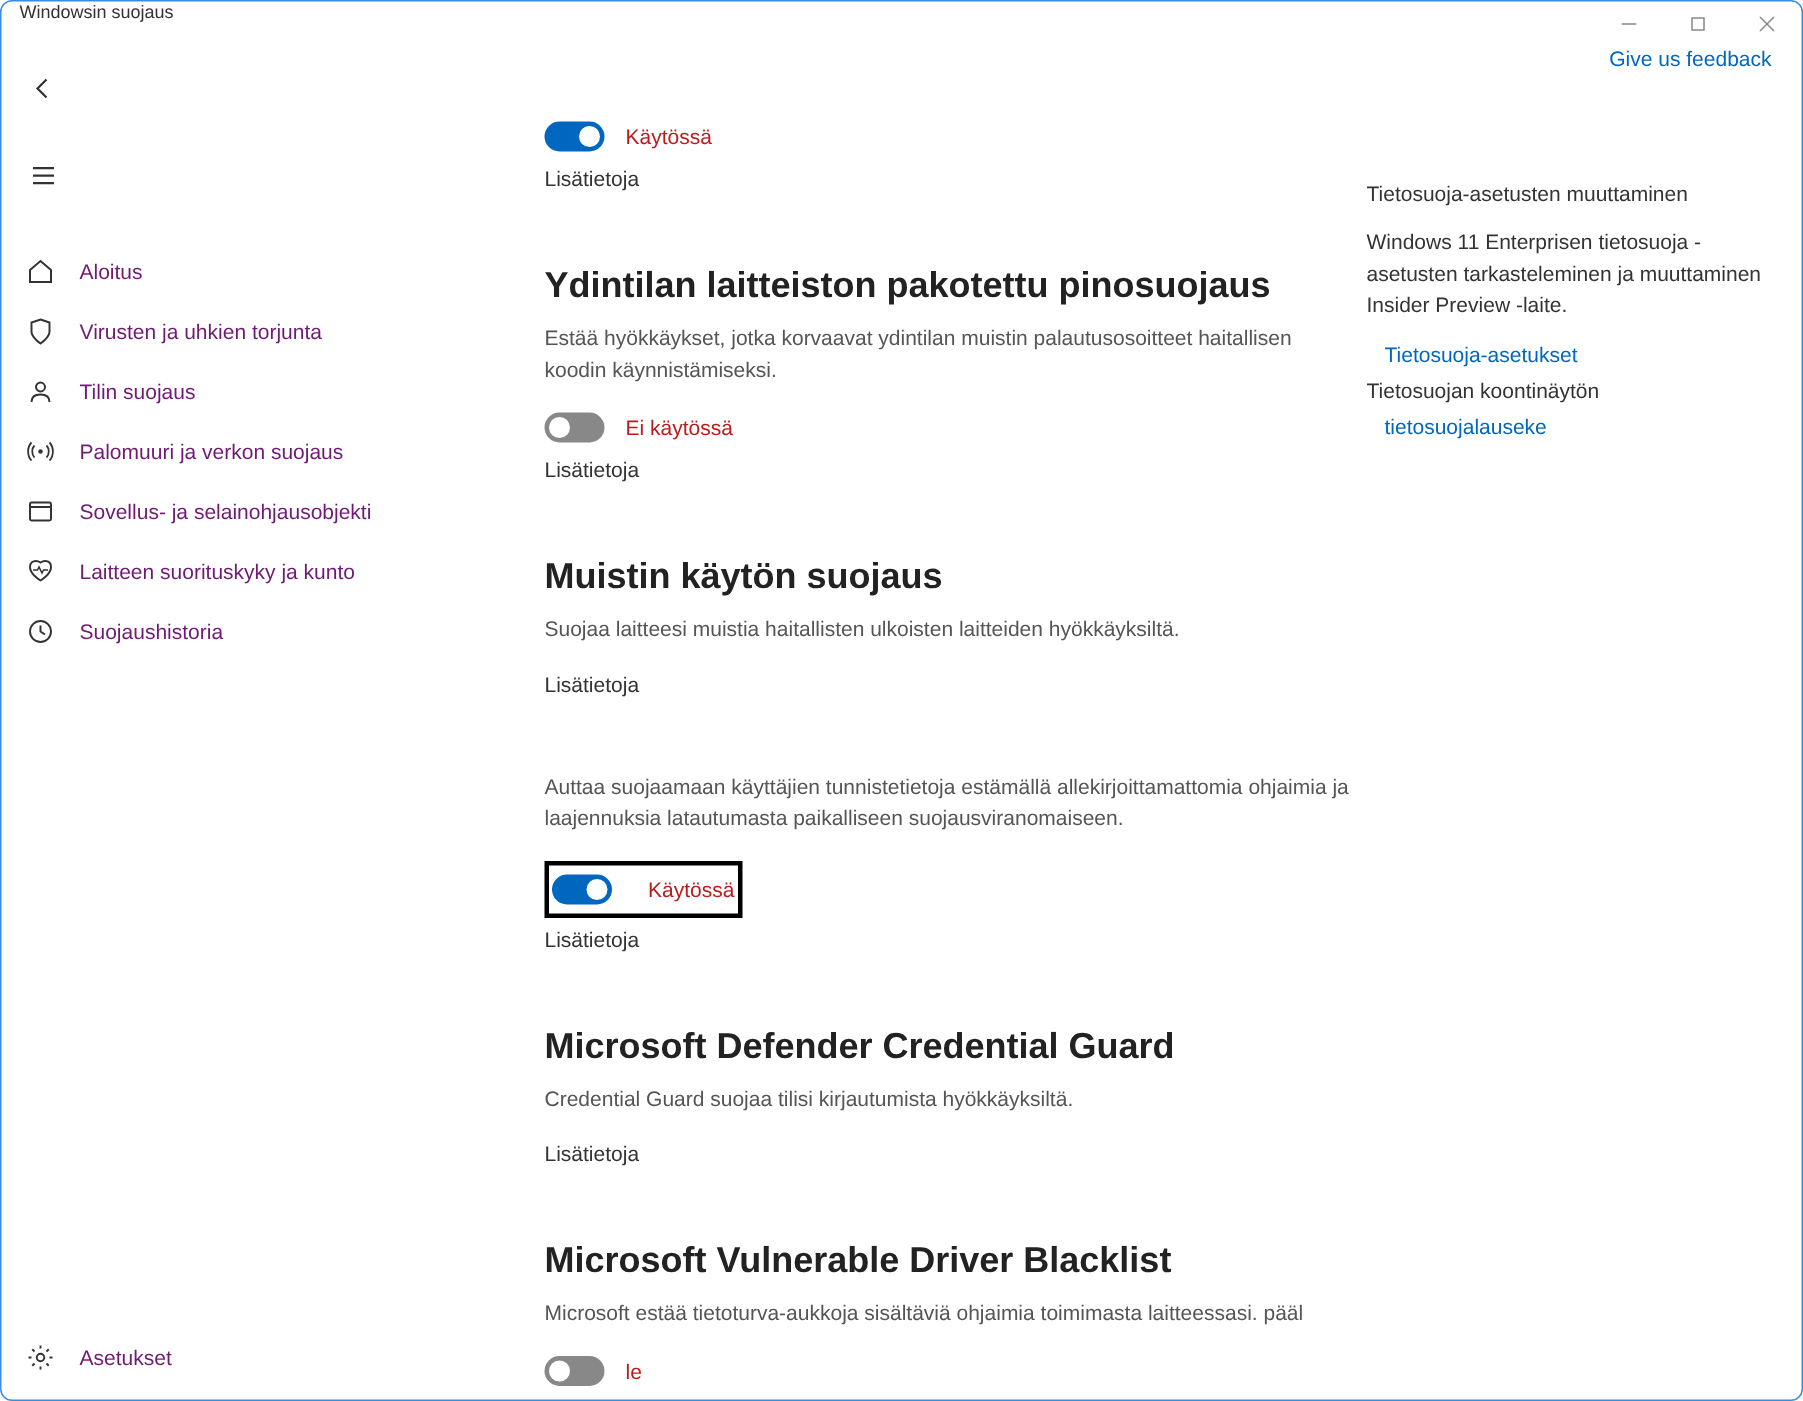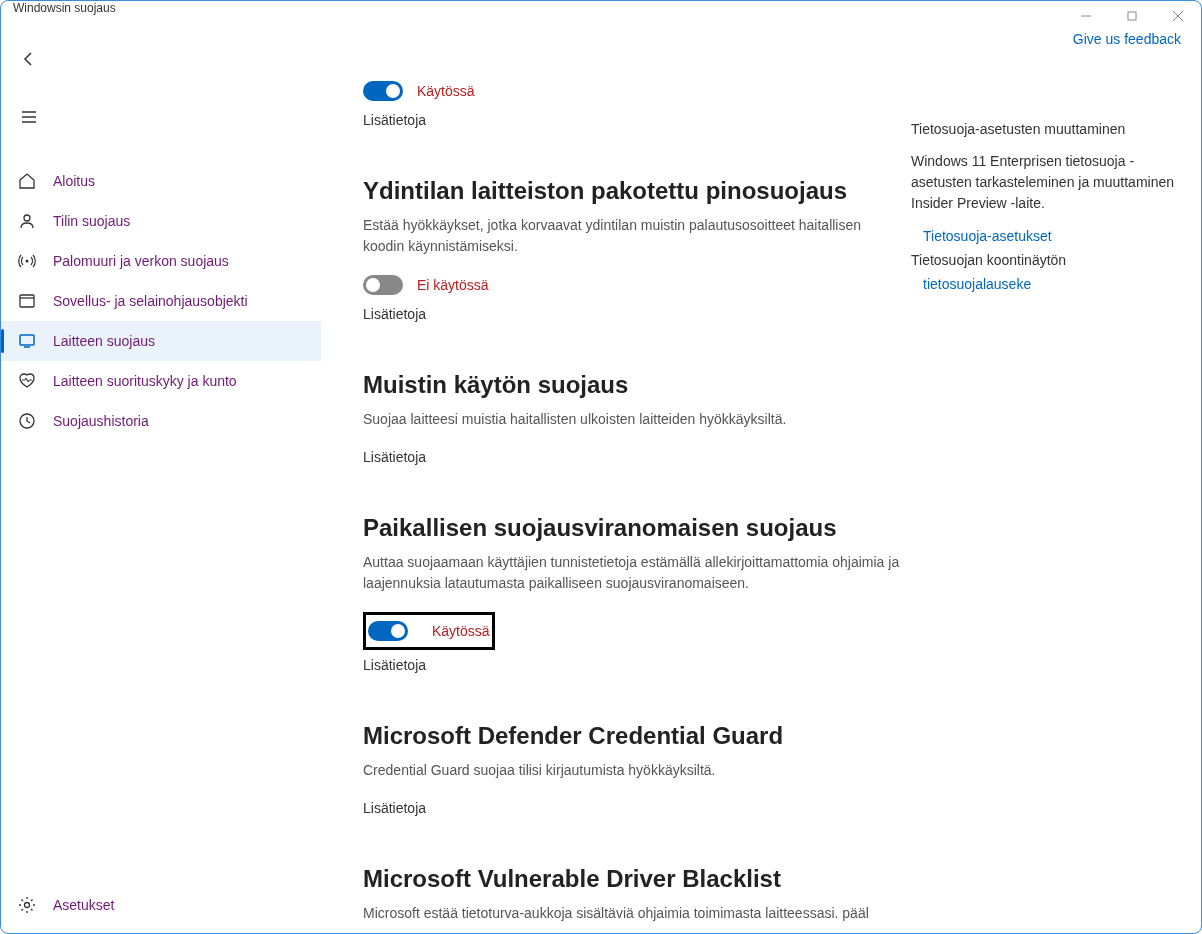--- a/index.html
+++ b/index.html
@@ -81,20 +81,28 @@
         <span class="nav-icon">
             <svg width="18" height="18" viewBox="0 0 18 18">
               <path d="M2 8 L9 2 L16 8 V16 H2 Z" fill="none" stroke="currentColor" stroke-width="1.3"></path>
             </svg>
           </span>
         <span>Aloitus</span>
       </div>
       <div class="nav-item">
         <span class="nav-icon">
             <svg width="18" height="18" viewBox="0 0 18 18">
+              <path d="M9 1 L15 3 V9 C15 13 9 17 9 17 C9 17 3 13 3 9 V3 Z" fill="none" stroke="currentColor" stroke-width="1.3"></path>
+            </svg>
+          </span>
+        <span>Virusten ja uhkien torjunta</span>
+      </div>
+      <div class="nav-item">
+        <span class="nav-icon">
+            <svg width="18" height="18" viewBox="0 0 18 18">
               <circle cx="9" cy="6" r="3" fill="none" stroke="currentColor" stroke-width="1.3"></circle>
               <path d="M3 16 C3 12 6 11 9 11 C12 11 15 12 15 16" fill="none" stroke="currentColor" stroke-width="1.3"></path>
             </svg>
           </span>
         <span>Tilin suojaus</span>
       </div>
       <div class="nav-item">
         <span class="nav-icon">
             <svg width="18" height="18" viewBox="0 0 18 18">
               <circle cx="9" cy="9" r="1.5" fill="currentColor"></circle>
@@ -104,29 +112,20 @@
         <span>Palomuuri ja verkon suojaus</span>
       </div>
       <div class="nav-item">
         <span class="nav-icon">
             <svg width="18" height="18" viewBox="0 0 18 18">
               <rect x="2" y="3" width="14" height="12" rx="1" fill="none" stroke="currentColor" stroke-width="1.3"></rect>
               <line x1="2" y1="6" x2="16" y2="6" stroke="currentColor" stroke-width="1.3"></line>
             </svg>
           </span>
         <span>Sovellus- ja selainohjausobjekti</span>
-      </div>
-      <div class="nav-item active">
-        <span class="nav-icon">
-            <svg width="18" height="18" viewBox="0 0 18 18" style="color:#0067c0">
-              <rect x="2" y="3" width="14" height="10" rx="1" fill="none" stroke="currentColor" stroke-width="1.5"></rect>
-              <line x1="6" y1="15" x2="12" y2="15" stroke="currentColor" stroke-width="1.5"></line>
-            </svg>
-          </span>
-        <span>Laitteen suojaus</span>
       </div>
       <div class="nav-item">
         <span class="nav-icon">
             <svg width="18" height="18" viewBox="0 0 18 18">
               <path d="M9 15 C9 15 2 11 2 6 C2 3 4 2 6 2 C7.5 2 9 3 9 3 C9 3 10.5 2 12 2 C14 2 16 3 16 6 C16 11 9 15 9 15 Z" fill="none" stroke="currentColor" stroke-width="1.3"></path>
               <path d="M4 8 L7 8 L8 6 L10 10 L11 8 L14 8" fill="none" stroke="currentColor" stroke-width="1"></path>
             </svg>
           </span>
         <span>Laitteen suorituskyky ja kunto</span>
       </div>
@@ -186,21 +185,20 @@
       <span class="learn-more">Lisätietoja</span>
     </div>
 
     <div class="section">
       <h2>Muistin käytön suojaus</h2>
       <p>Suojaa laitteesi muistia haitallisten ulkoisten laitteiden hyökkäyksiltä.</p>
       <span class="learn-more">Lisätietoja</span>
     </div>
 
     <div class="section">
-      <h2>Paikallisen suojausviranomaisen suojaus</h2>
       <p>Auttaa suojaamaan käyttäjien tunnistetietoja estämällä allekirjoittamattomia ohjaimia ja laajennuksia latautumasta paikalliseen suojausviranomaiseen.</p>
       <div class="highlight">
         <div class="toggle on">
             <div class="knob"></div>
           </div>
         <span class="toggle-label" style="margin-left:10px">Käytössä</span>
       </div>
       <div><span class="learn-more">Lisätietoja</span></div>
     </div>
 

